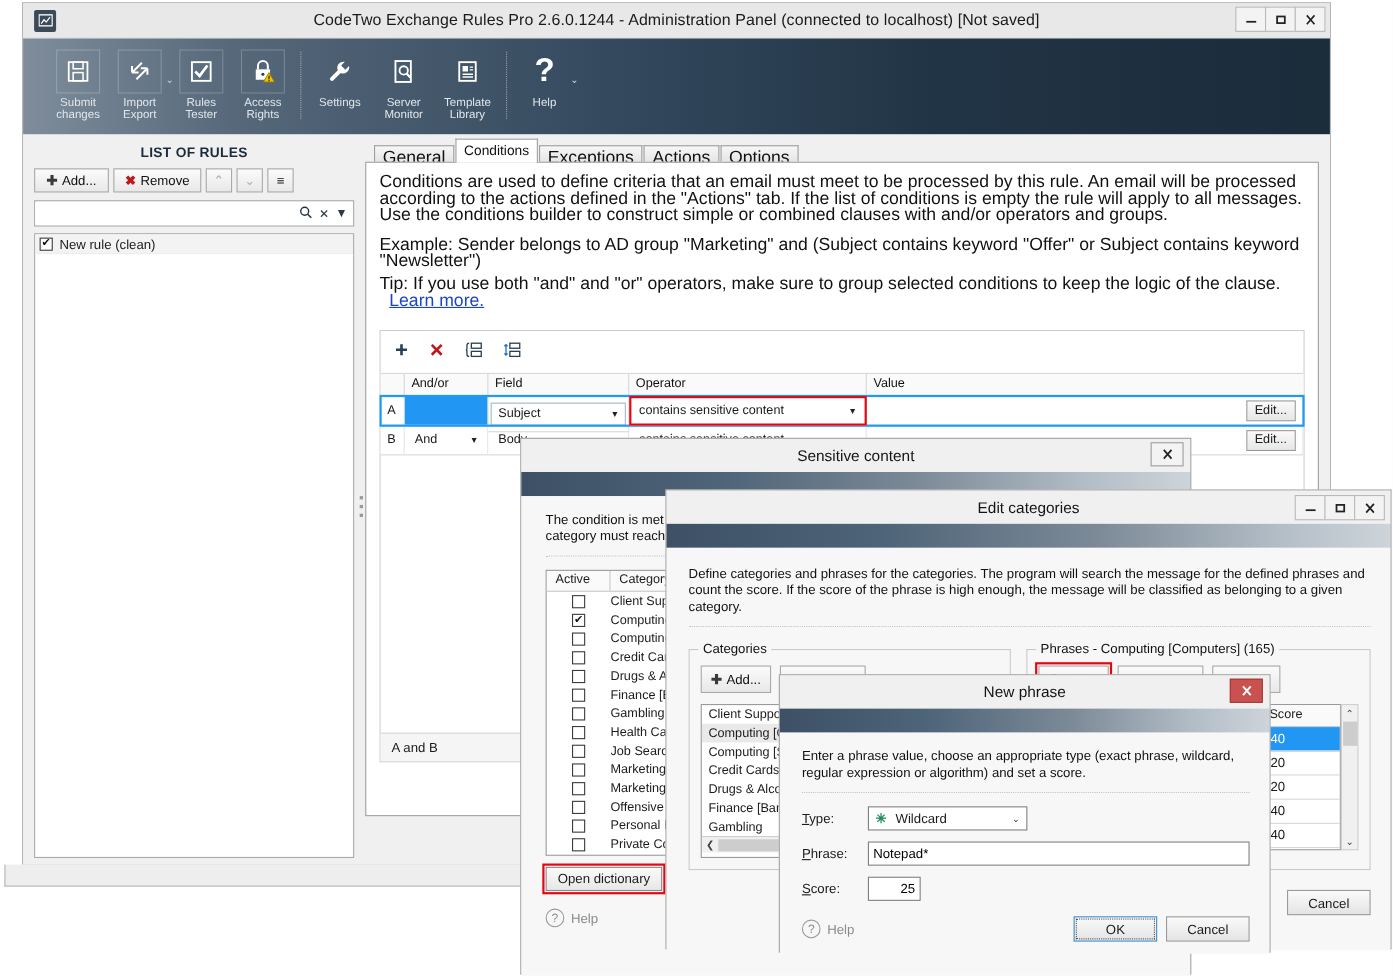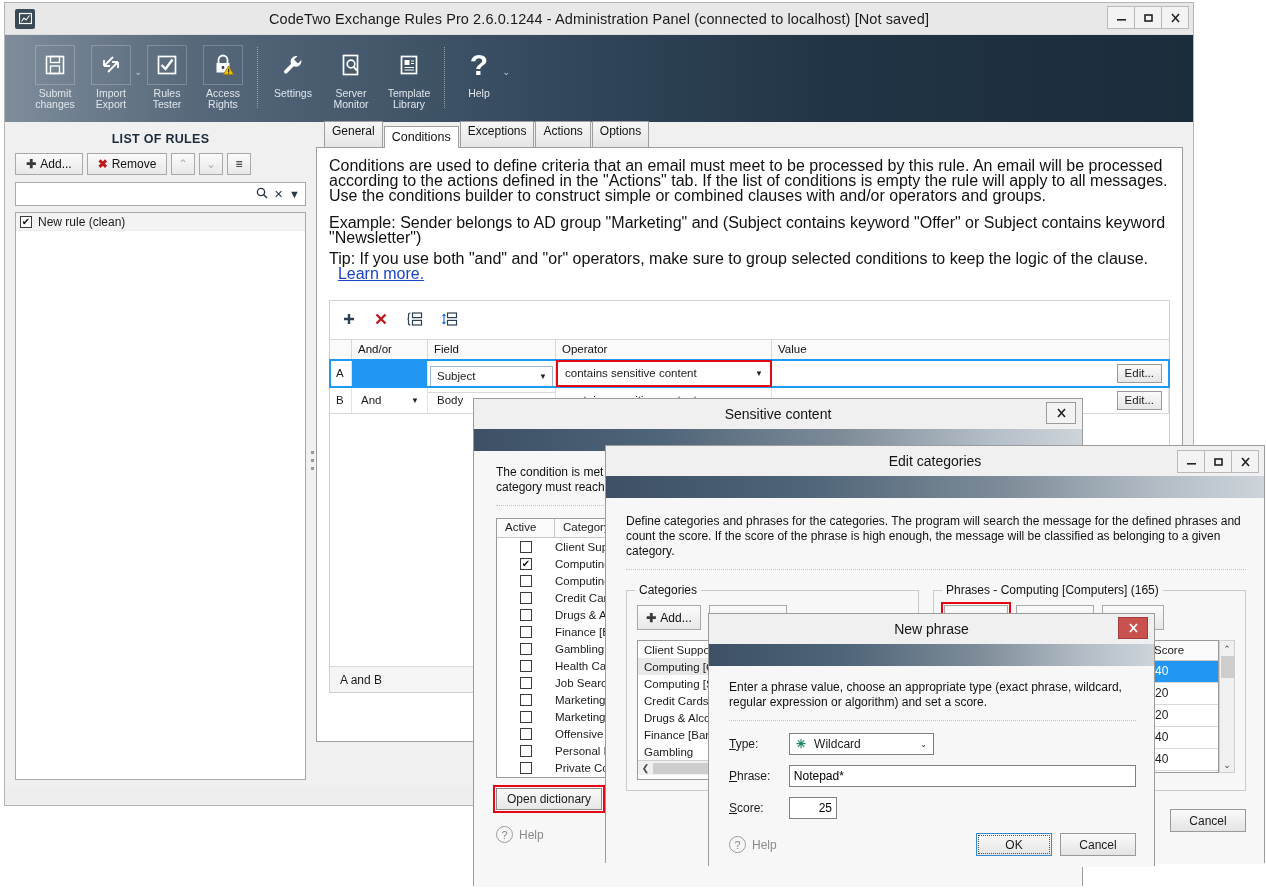--- a/index.html
+++ b/index.html
@@ -9,21 +9,21 @@
     background: #ffffff;
     font-family: "Liberation Sans", sans-serif;
     font-size: 12px;
     color: #1b1b1b;
     overflow: hidden;
   }
   #root { position: relative; width: 1266px; height: 891px; }
 
   
   .app-window {
-    position: absolute; left: 4px; top: 2px;
+    position: absolute; left: 20px; top: 2px;
     width: 1190px; height: 784px;
     border: 1px solid #b5b5b5;
     background: #f0f0f0;
   }
   .titlebar {
     height: 32px; background: #e8e8e8;
     display: flex; align-items: center;
     border-bottom: 1px solid #dcdcdc;
     position: relative;
   }
@@ -124,21 +124,21 @@
   
   .right-pane { flex: 1; padding: 6px 10px 0 4px; position: relative; }
   .rp-title {
     text-align: center; font-weight: bold; font-size: 12.5px;
     color: #1b2b3b; padding: 4px 0 9px 0;
   }
   .tabs { display: flex; align-items: flex-end; height: 20px; padding-left: 8px; }
   .tab {
     border: 1px solid #9e9e9e; border-bottom: none;
     background: linear-gradient(#f7f7f7,#e4e4e4);
-    padding: 2px 7px 2px 7px; font-size: 12px; height: 27px;
+    padding: 2px 7px 2px 7px; font-size: 16px; height: 16px;
     margin-right: 1px; color: #111;
   }
   .tab.active {
     background: #ffffff; height: 22px; position: relative; z-index: 3;
     padding-top: 3px; font-size: 12.5px;
   }
   .tab-panel {
     border: 1px solid #9e9e9e; background: #fff;
     height: 595px; margin-top: -1px; position: relative; padding: 10px 12px;
   }

